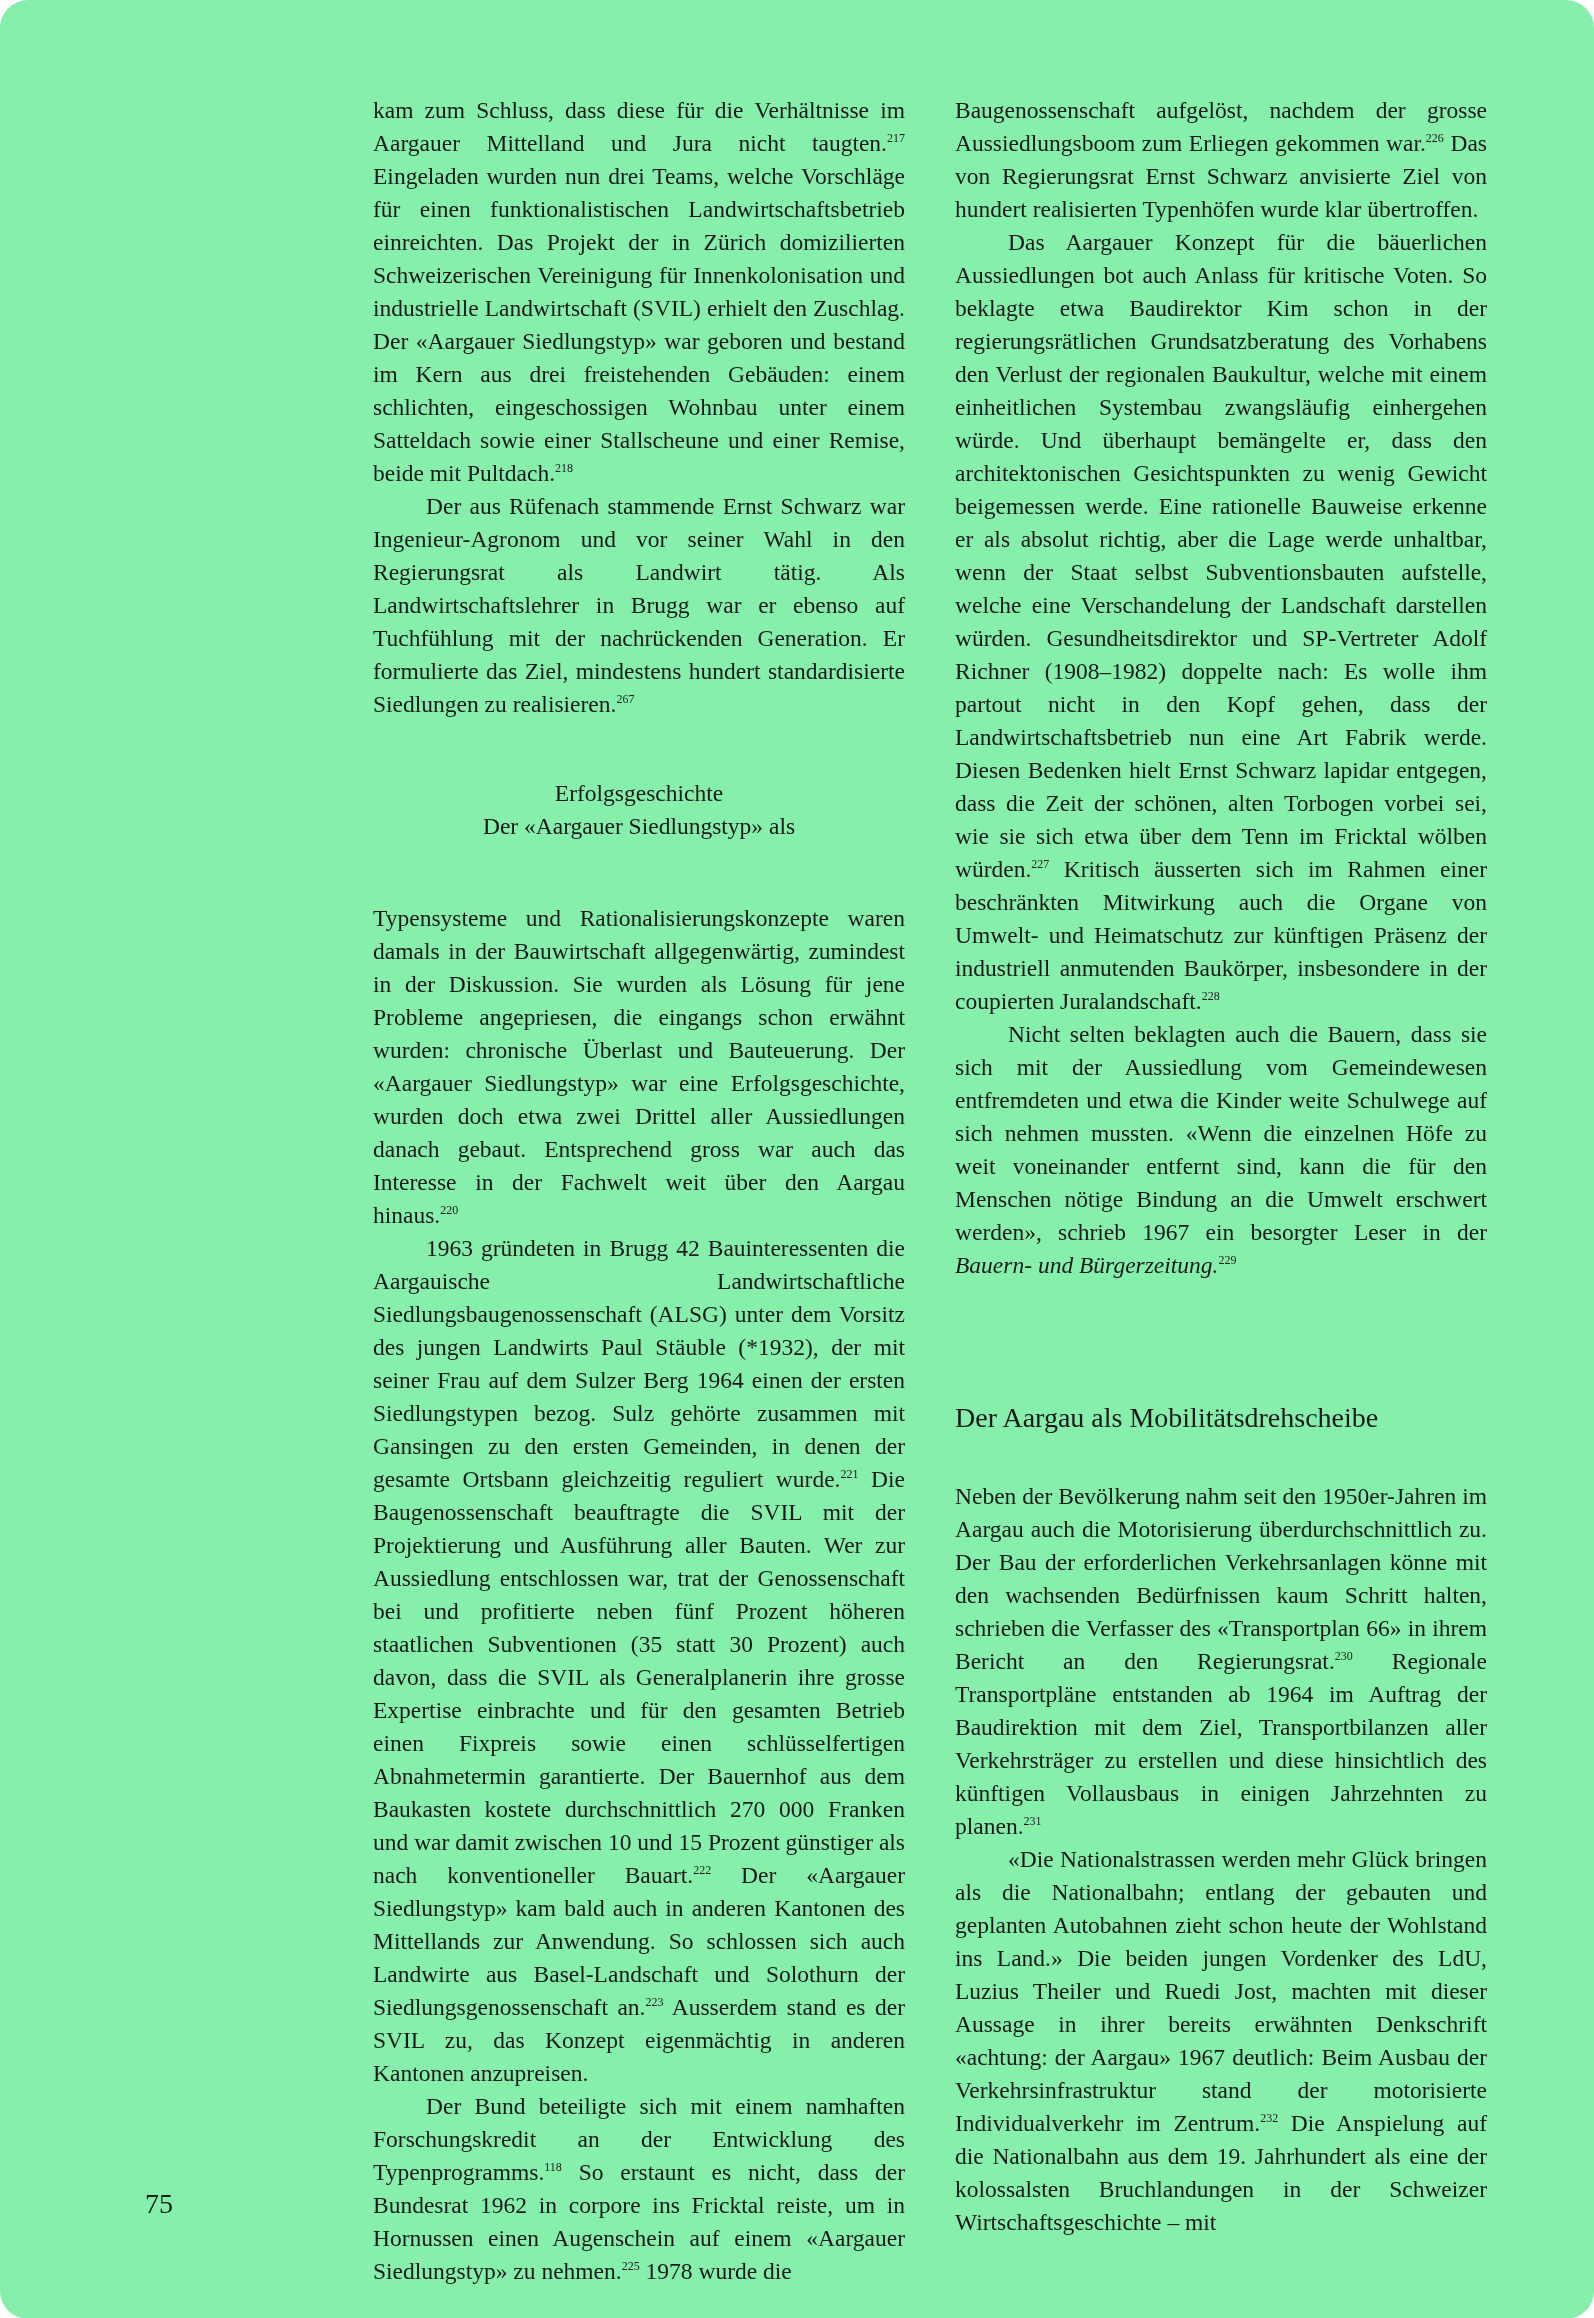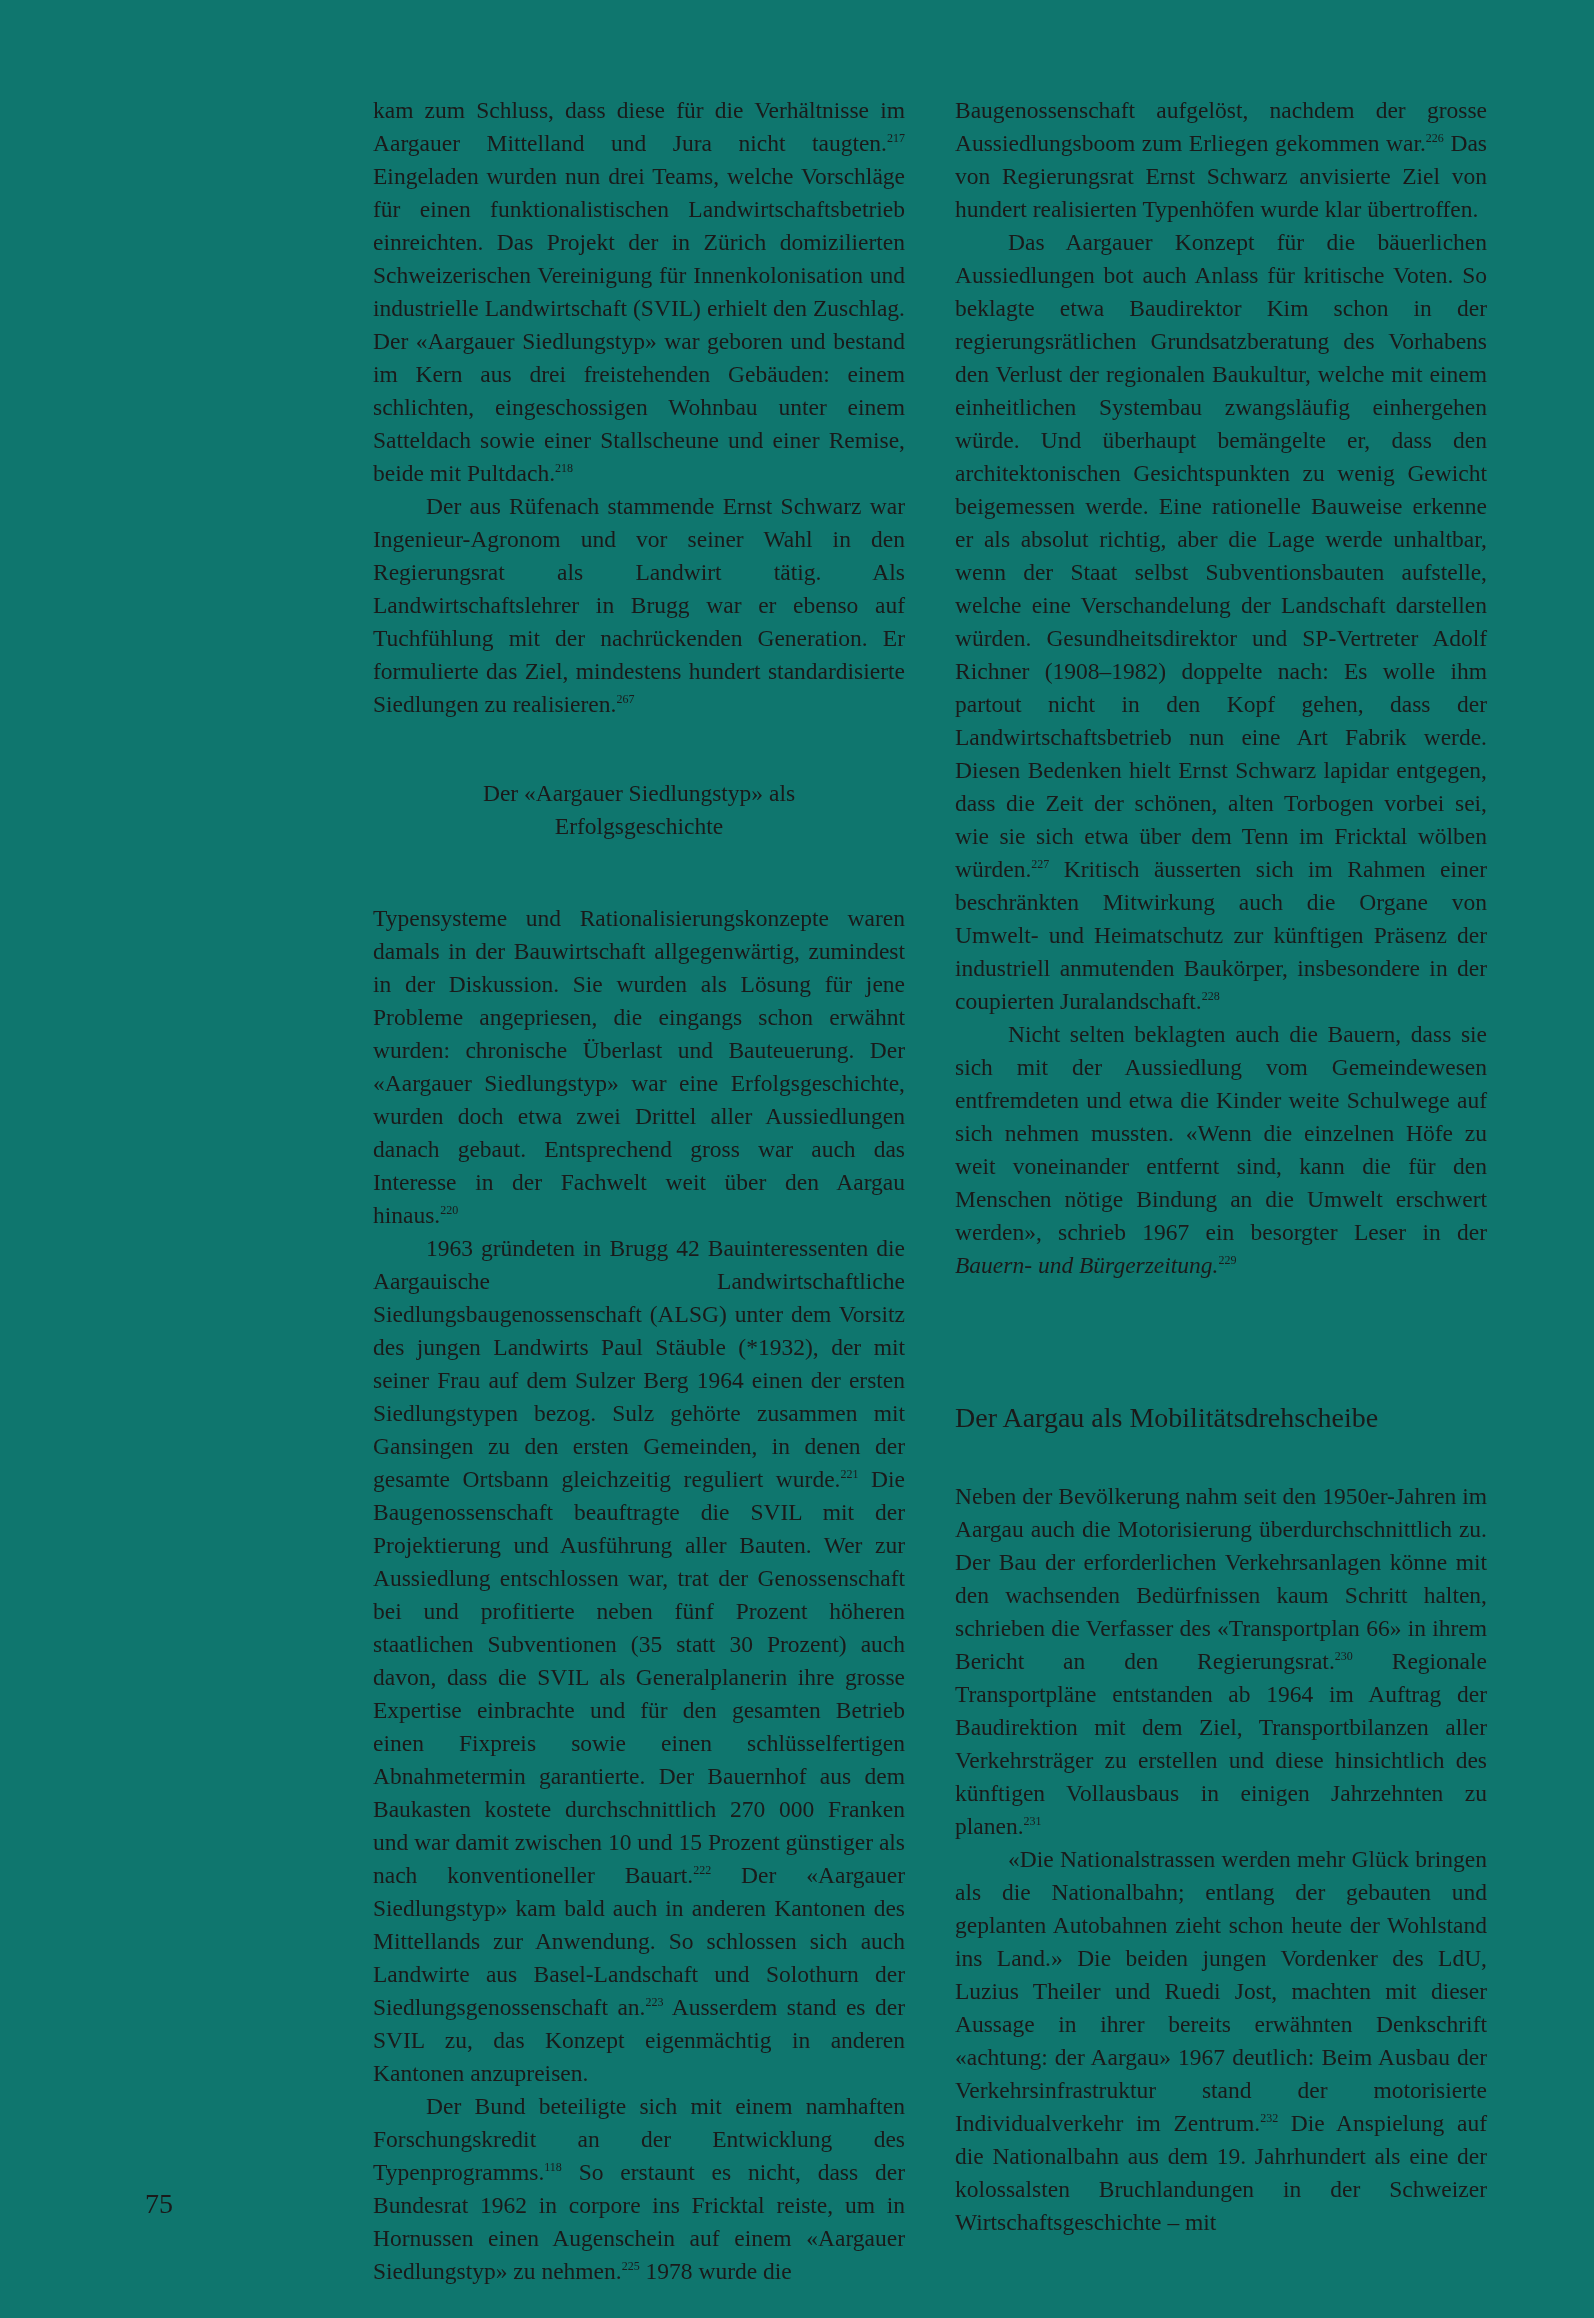--- a/index.html
+++ b/index.html
@@ -1,18 +1,18 @@
 <!DOCTYPE html>
 <html style="font-size:12.8px"><head>
 <meta charset="utf-8">
 <style>
   html, body { margin: 0; padding: 0; background: #ffffff; }
   body { width: 1594px; height: 2319px; position: relative; overflow: hidden; }
-  .page { position: absolute; inset: 0; background: #0f766e; color: #1a1a1a;
-          font-family: "Liberation Serif", "DejaVu Serif", serif; }
+  .page { position: absolute; inset: 0; background: #86efac; color: #1a1a1a;
+          font-family: "Liberation Serif", "DejaVu Serif", serif; border-radius: 28px; }
   .col { position: absolute; top: 94px; width: 532px; font-size: 23.5px; line-height: 33px;
          text-align: justify; hyphens: manual; }
   .col-left { left: 373px; }
   .col-right { left: 946px; margin-left: 9px; }
   p { margin: 0; }
   p.indent { text-indent: 53px; }
   sup { font-size: 12px; line-height: 0; vertical-align: 8.8px; }
   .subhead { text-align: center; margin: 56px 0 59px 0; font-size: 23.5px; line-height: 33px; }
   .section-title { text-align: left; font-size: 28px; line-height: 35px; margin: 118px 0 45px 0; }
   .page-number { position: absolute; left: 145px; top: 2188px; font-size: 28px; line-height: 32px;
@@ -23,22 +23,22 @@
 <body>
 
 <div class="page">
 
   <div class="col col-left">
     <p><span>kam zum Schluss, dass diese für die Verhältnisse im Aargauer Mittelland und Jura nicht taugten.</span><sup>217</sup><span> Eingeladen wurden nun drei Teams, welche Vorschläge für einen funktionalistischen Landwirtschaftsbetrieb einreichten. Das Projekt der in Zürich domizilierten Schweizerischen Vereinigung für Innenkolonisation und industrielle Landwirtschaft (SVIL) erhielt den Zuschlag. Der «Aargauer Siedlungstyp» war geboren und bestand im Kern aus drei freistehenden Gebäuden: einem schlichten, eingeschossigen Wohnbau unter einem Satteldach sowie einer Stallscheune und einer Remise, beide mit Pultdach.</span><sup>218</sup></p>
 
     <p class="indent"><span>Der aus Rüfenach stammende Ernst Schwarz war Ingenieur-Agronom und vor seiner Wahl in den Regierungsrat als Landwirt tätig. Als Landwirtschaftslehrer in Brugg war er ebenso auf Tuchfühlung mit der nachrückenden Generation. Er formulierte das Ziel, mindestens hundert standardisierte Siedlungen zu realisieren.</span><sup>267</sup></p>
 
     <div class="subhead">
+      <div>Erfolgsgeschichte</div>
       <div>Der «Aargauer Siedlungstyp» als</div>
-      <div>Erfolgsgeschichte</div>
     </div>
 
     <p><span>Typensysteme und Rationalisierungskonzepte waren damals in der Bauwirtschaft allgegenwärtig, zumindest in der Diskussion. Sie wurden als Lösung für jene Probleme angepriesen, die eingangs schon erwähnt wurden: chronische Überlast und Bauteuerung. Der «Aargauer Siedlungstyp» war eine Erfolgsgeschichte, wurden doch etwa zwei Drittel aller Aussiedlungen danach gebaut. Entsprechend gross war auch das Interesse in der Fachwelt weit über den Aargau hinaus.</span><sup>220</sup></p>
 
     <p class="indent"><span>1963 gründeten in Brugg 42 Bauinteressenten die Aargauische Landwirtschaftliche Siedlungsbaugenossenschaft (ALSG) unter dem Vorsitz des jungen Landwirts Paul Stäuble (*1932), der mit seiner Frau auf dem Sulzer Berg 1964 einen der ersten Siedlungstypen bezog. Sulz gehörte zusammen mit Gansingen zu den ersten Gemeinden, in denen der gesamte Ortsbann gleichzeitig reguliert wurde.</span><sup>221</sup><span> Die Baugenossenschaft beauftragte die SVIL mit der Projektierung und Ausführung aller Bauten. Wer zur Aussiedlung entschlossen war, trat der Genossenschaft bei und profitierte neben fünf Prozent höheren staatlichen Subventionen (35 statt 30 Prozent) auch davon, dass die SVIL als Generalplanerin ihre grosse Expertise einbrachte und für den gesamten Betrieb einen Fixpreis sowie einen schlüsselfertigen Abnahmetermin garantierte. Der Bauernhof aus dem Baukasten kostete durchschnittlich 270 000 Franken und war damit zwischen 10 und 15 Prozent günstiger als nach konventioneller Bauart.</span><sup>222</sup><span> Der «Aargauer Siedlungstyp» kam bald auch in anderen Kantonen des Mittellands zur Anwendung. So schlossen sich auch Landwirte aus Basel-Landschaft und Solothurn der Siedlungsgenossenschaft an.</span><sup>223</sup><span> Ausserdem stand es der SVIL zu, das Konzept eigenmächtig in anderen Kantonen anzupreisen.</span></p>
 
     <p class="indent"><span>Der Bund beteiligte sich mit einem namhaften Forschungskredit an der Entwicklung des Typenprogramms.</span><sup>118</sup><span> So erstaunt es nicht, dass der Bundesrat 1962 in corpore ins Fricktal reiste, um in Hornussen einen Augenschein auf einem «Aargauer Siedlungstyp» zu nehmen.</span><sup>225</sup><span> 1978 wurde die</span></p>
   </div>
 
   <div class="col col-right">

